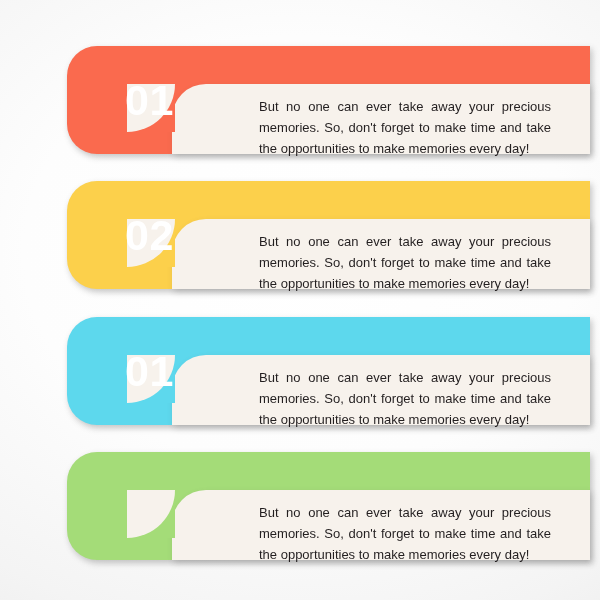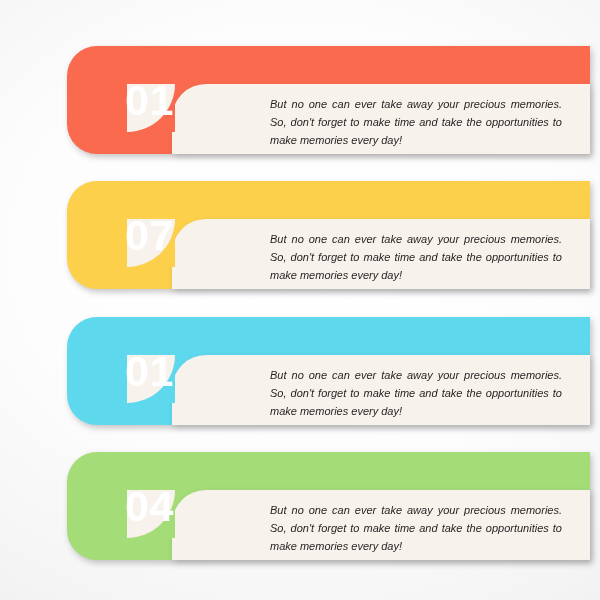--- a/index.html
+++ b/index.html
@@ -81,29 +81,28 @@
     font-weight: bold;
     color: #ffffff;
     letter-spacing: 0.5px;
     line-height: 1;
     z-index: 4;
     user-select: none;
   }
 
   .banner-text {
     position: absolute;
-    left: 203px;
+    left: 192px;
     top: 50px;
     width: 292px;
-    font-size: 11px;
+    font-size: 13px;
     line-height: 1.62;
     color: #231f20;
     text-align: justify;
     z-index: 4;
-    font-style: italic;
   }
 
   
   #banner-1 { top: 46px; }
   #banner-2 { top: 181px; }
   #banner-3 { top: 317px; }
   #banner-4 { top: 452px; }
 </style>
 <style>#banner-1 .banner-fillet::after { background: #f7f2ec; }
 #banner-2 .banner-fillet::after { background: #f7f2ec; }
@@ -118,33 +117,32 @@
     <div class="banner-panel"></div>
     <div class="banner-fillet" style="background: rgb(250, 106, 78); --fillet: #f7f2ec;"></div>
     <div class="banner-number">01</div>
     <div class="banner-text">But no one can ever take away your precious memories. So, don't forget to make time and take the opportunities to make memories every day!</div>
   </div>
 
   <div class="banner" id="banner-2">
     <div class="banner-color" style="background: rgb(252, 208, 75);"></div>
     <div class="banner-panel"></div>
     <div class="banner-fillet" style="background: rgb(252, 208, 75); --fillet: #f7f2ec;"></div>
-    <div class="banner-number">07</div>
+    <div class="banner-number">02</div>
     <div class="banner-text">But no one can ever take away your precious memories. So, don't forget to make time and take the opportunities to make memories every day!</div>
   </div>
 
   <div class="banner" id="banner-3">
     <div class="banner-color" style="background: rgb(93, 216, 237);"></div>
     <div class="banner-panel"></div>
     <div class="banner-fillet" style="background: rgb(93, 216, 237); --fillet: #f7f2ec;"></div>
     <div class="banner-number">01</div>
     <div class="banner-text">But no one can ever take away your precious memories. So, don't forget to make time and take the opportunities to make memories every day!</div>
   </div>
 
   <div class="banner" id="banner-4">
     <div class="banner-color" style="background: rgb(164, 220, 120);"></div>
     <div class="banner-panel"></div>
     <div class="banner-fillet" style="background: rgb(164, 220, 120); --fillet: #f7f2ec;"></div>
-    <div class="banner-number">04</div>
     <div class="banner-text">But no one can ever take away your precious memories. So, don't forget to make time and take the opportunities to make memories every day!</div>
   </div>
 
 </div>
 
 </body></html>

